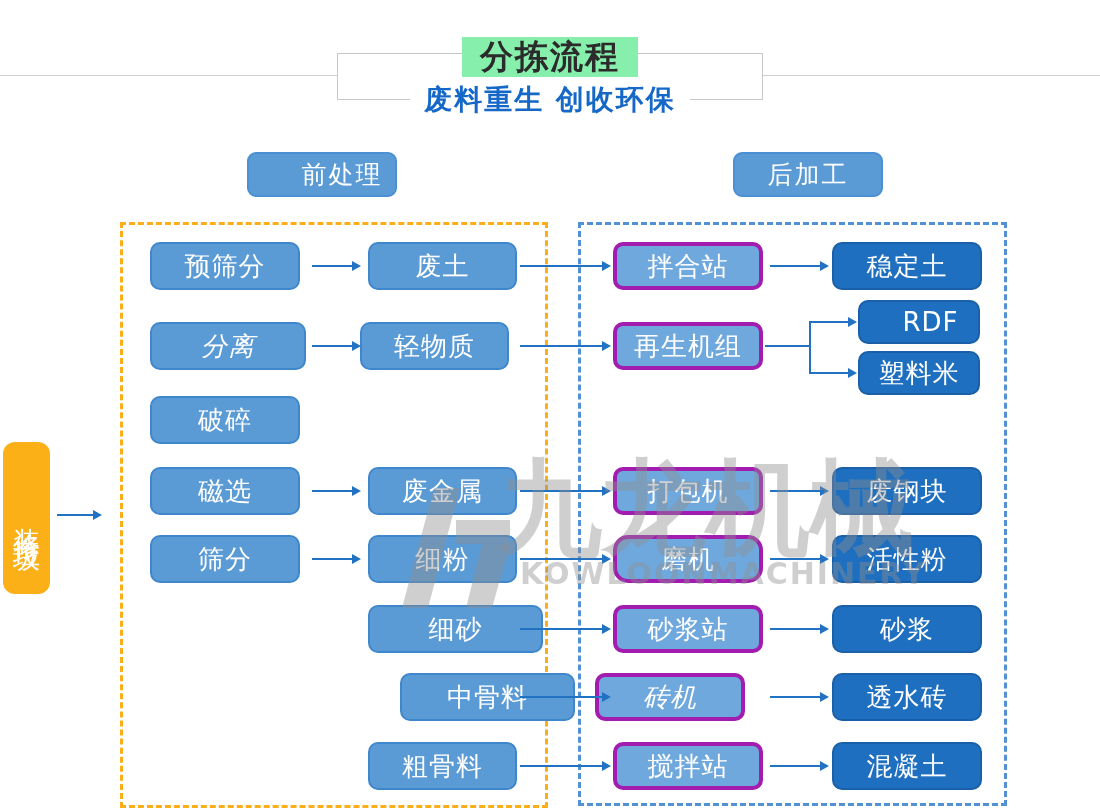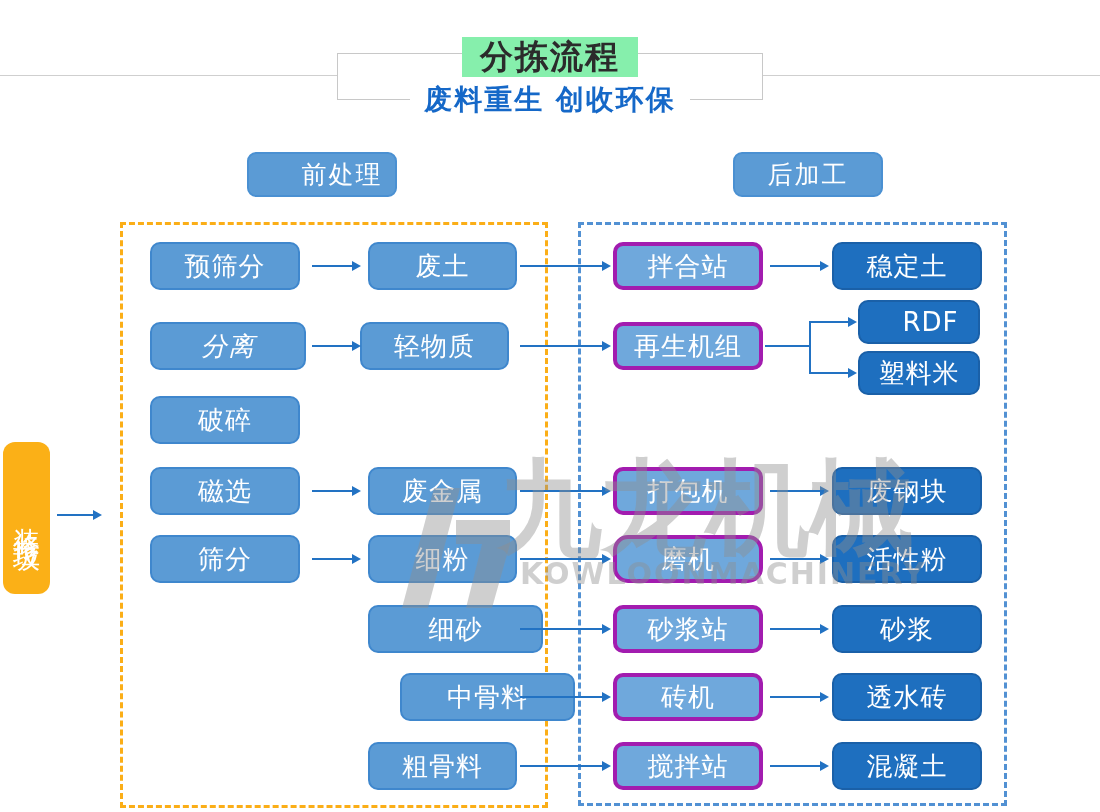--- a/index.html
+++ b/index.html
@@ -75,21 +75,21 @@
 <div class="node n-med" style="left:368px;top:535px;width:149px;">细粉</div>
 <div class="node n-med" style="left:368px;top:605px;width:175px;">细砂</div>
 <div class="node n-med" style="left:368px;top:673px;width:175px;margin-left:32px;">中骨料</div>
 <div class="node n-med" style="left:368px;top:742px;width:149px;">粗骨料</div>
 
 <div class="node n-light" style="left:613px;top:242px;width:150px;">拌合站</div>
 <div class="node n-light" style="left:613px;top:322px;width:150px;">再生机组</div>
 <div class="node n-light" style="left:613px;top:467px;width:150px;">打包机</div>
 <div class="node n-light" style="left:613px;top:535px;width:150px;border-radius:15px;">磨机</div>
 <div class="node n-light" style="left:613px;top:605px;width:150px;">砂浆站</div>
-<div class="node n-light" style="left:613px;top:673px;width:150px;">砖机</div>
+<div class="node n-light" style="left:595px;top:673px;width:150px;font-style:italic;">砖机</div>
 <div class="node n-light" style="left:613px;top:742px;width:150px;">搅拌站</div>
 
 <div class="node n-dark" style="left:832px;top:242px;width:150px;">稳定土</div>
 <div class="node n-dark" style="left:858px;top:300px;width:122px;height:44px;padding-left:23px;">RDF</div>
 <div class="node n-dark" style="left:858px;top:351px;width:122px;height:44px;">塑料米</div>
 <div class="node n-dark" style="left:832px;top:467px;width:150px;">废钢块</div>
 <div class="node n-dark" style="left:832px;top:535px;width:150px;">活性粉</div>
 <div class="node n-dark" style="left:832px;top:605px;width:150px;">砂浆</div>
 <div class="node n-dark" style="left:832px;top:673px;width:150px;">透水砖</div>
 <div class="node n-dark" style="left:832px;top:742px;width:150px;">混凝土</div>

